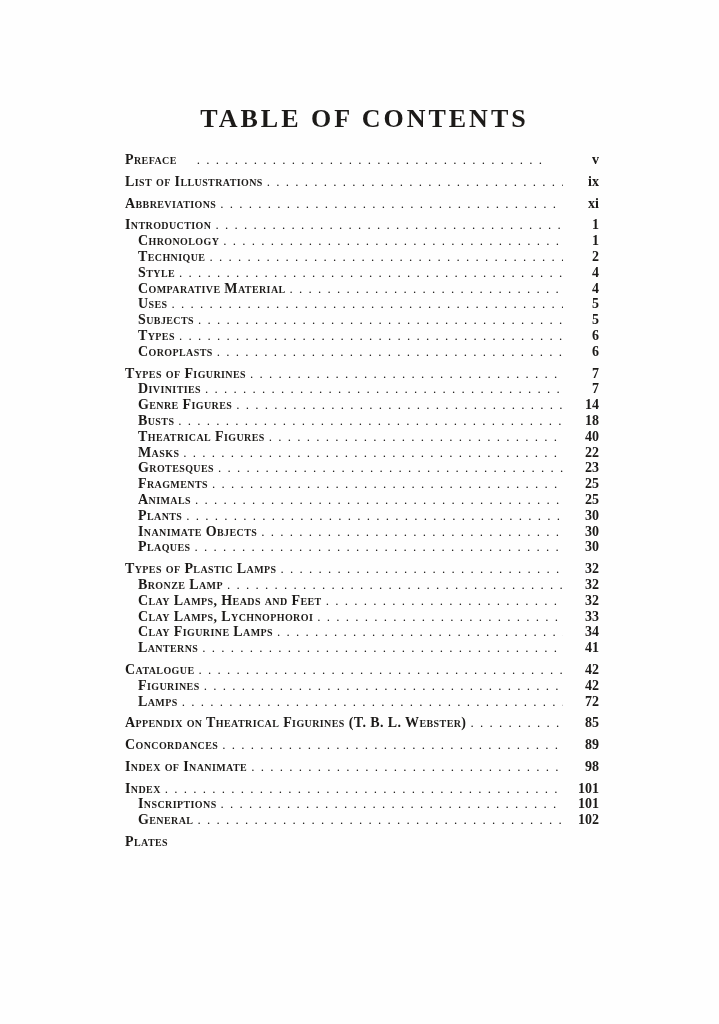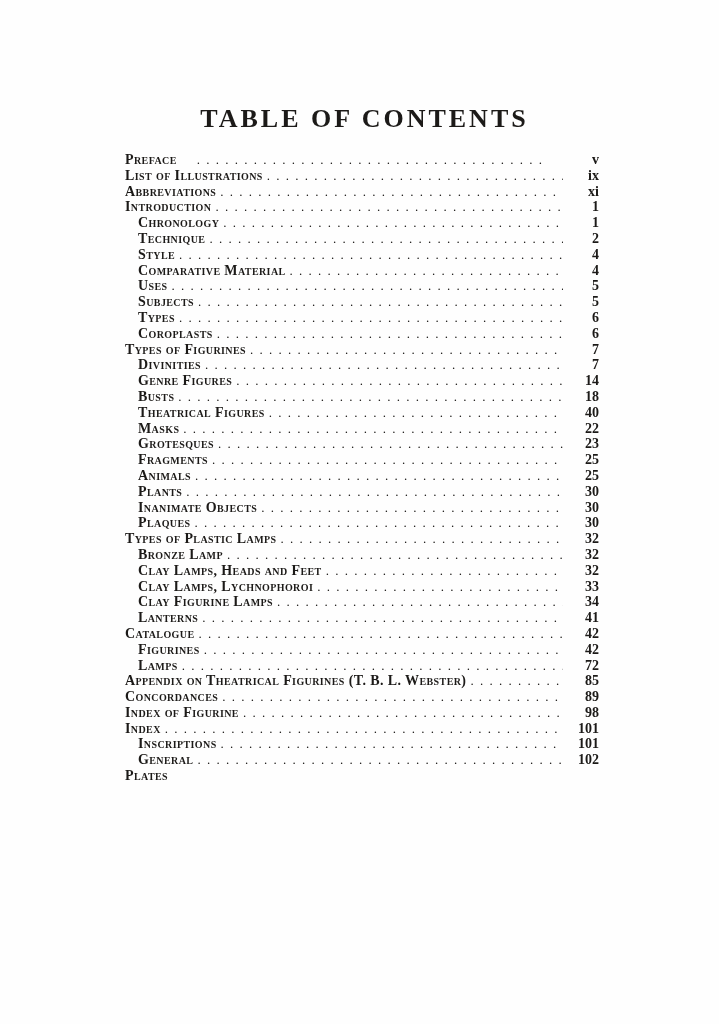--- a/index.html
+++ b/index.html
@@ -34,21 +34,21 @@
     left: 125px;
     width: 474px;
   }
   .row {
     display: flex;
     align-items: baseline;
     font-size: 14px;
     line-height: 15.8px;
     height: 15.8px;
   }
-  .row.l0 { margin-top: 0; }
+  .row.l0 { margin-top: 6px; }
   .row.first { margin-top: 0; gap: 16px; }
   .row.l1 { padding-left: 13px; }
   .label {
     font-variant: small-caps;
     letter-spacing: 0.4px;
     white-space: nowrap;
     font-weight: 600;
   }
   .leader {
     flex: 1;
@@ -247,21 +247,21 @@
     <span class="label">Appendix on Theatrical Figurines (T. B. L. Webster)</span>
     <span class="leader"></span>
     <span class="pagenum">85</span>
   </div>
       <div class="row l0">
     <span class="label">Concordances</span>
     <span class="leader"></span>
     <span class="pagenum">89</span>
   </div>
       <div class="row l0">
-    <span class="label">Index of Figurine</span>
+    <span class="label">Index of Inanimate</span>
     <span class="leader"></span>
     <span class="pagenum">98</span>
   </div>
       <div class="row l0">
     <span class="label">Index</span>
     <span class="leader"></span>
     <span class="pagenum">101</span>
   </div>
       <div class="row l1">
     <span class="label">Inscriptions</span>

